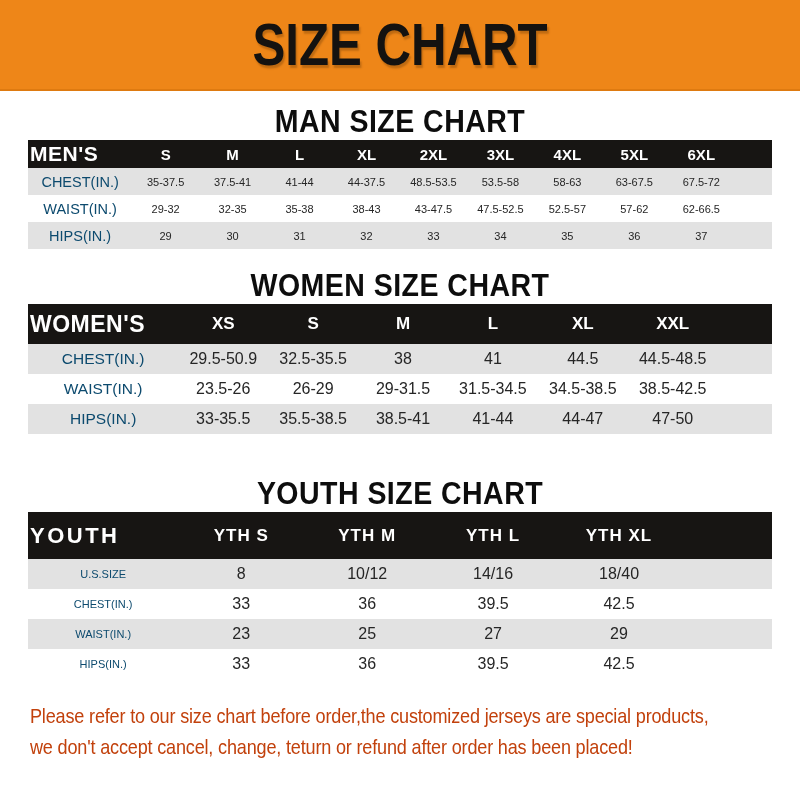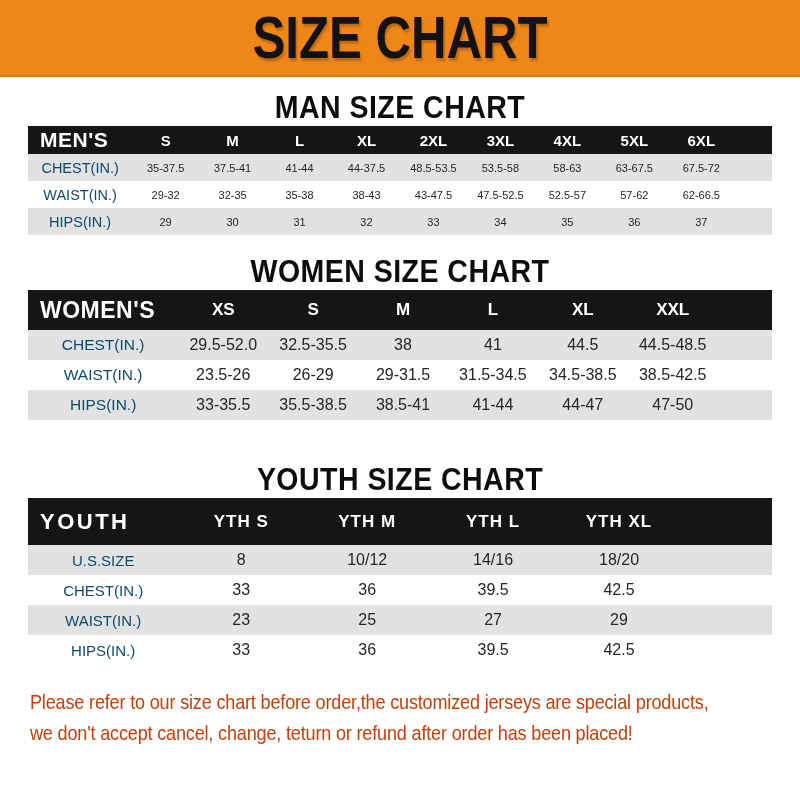--- a/index.html
+++ b/index.html
@@ -6,21 +6,21 @@
   html, body {
     margin: 0; padding: 0;
     width: 800px; height: 800px;
     background: #ffffff;
     font-family: "Liberation Sans", sans-serif;
     overflow: hidden;
   }
 
   
   .banner {
-    width: 800px; height: 77px;
+    width: 800px; height: 91px;
     background: #EE8618;
     border-bottom: 2px solid #DE7A10;
     display: flex; align-items: center; justify-content: center;
   }
   .banner-title {
     font-size: 60px; font-weight: 900;
     color: #141210; white-space: nowrap;
     transform: scaleX(0.82);
     letter-spacing: 0px;
     text-shadow: 2px 3px 2px rgba(70, 35, 0, 0.28);
@@ -46,41 +46,41 @@
   .men-table   { margin-top: 13px; }
   .women-table { margin-top: 24px; }
   .youth-table { margin-top: 19px; }
 
   .size-table thead th {
     background: #171513; color: #ffffff;
     font-weight: 600; text-align: center;
     padding: 0;
   }
   .size-table th.tbl-title {
-    text-align: left; padding-left: 12px;
+    text-align: left; padding-left: 2px;
     font-weight: 800; letter-spacing: 0.5px;
   }
 
   .men-table thead th   { height: 28px; font-size: 15px; }
   .men-table th.tbl-title   { font-size: 21px; }
   .women-table thead th { height: 40px; font-size: 17px; margin-left: 39px; }
   .women-table th.tbl-title { font-size: 23px; }
   .youth-table thead th { height: 47px; font-size: 17px; letter-spacing: 1px; }
   .youth-table th.tbl-title { font-size: 22px; letter-spacing: 2.5px; }
 
   .size-table td {
     text-align: center; color: #262626; padding: 0;
   }
   .men-table td   { height: 27px; font-size: 11px; }
   .women-table td { height: 30px; font-size: 16px; }
   .youth-table td { height: 30px; font-size: 16px; }
   .size-table td.row-label { color: #0c4a6e; }
   .men-table td.row-label   { font-size: 14.5px; }
   .women-table td.row-label { font-size: 15.5px; }
-  .youth-table td.row-label { font-size: 15px; margin-left: 48px; }
+  .youth-table td.row-label { font-size: 11px; margin-left: 48px; }
 
   tr.row-gray td  { background: #E2E2E2; }
   tr.row-white td { background: #ffffff; }
 
   
   .men-table   col.col-label  { width: 14%;   }
   .men-table   col.col-spacer { width: 5%;    }
   .women-table col.col-label  { width: 20.2%; }
   .women-table col.col-spacer { width: 7.3%;  }
   .youth-table col.col-label  { width: 20.2%; }
@@ -199,21 +199,21 @@
         <th>M</th>
         <th>L</th>
         <th>XL</th>
         <th>XXL</th>
         <th></th>
       </tr>
     </thead>
     <tbody>
       <tr class="row-gray">
         <td class="row-label">CHEST(IN.)</td>
-        <td>29.5-52.0</td>
+        <td>29.5-50.9</td>
         <td>32.5-35.5</td>
         <td>38</td>
         <td>41</td>
         <td>44.5</td>
         <td>44.5-48.5</td>
         <td></td>
       </tr>
       <tr class="row-white">
         <td class="row-label">WAIST(IN.)</td>
         <td>23.5-26</td>
@@ -256,21 +256,21 @@
         <th>YTH XL</th>
         <th></th>
       </tr>
     </thead>
     <tbody>
       <tr class="row-gray">
         <td class="row-label">U.S.SIZE</td>
         <td>8</td>
         <td>10/12</td>
         <td>14/16</td>
-        <td>18/20</td>
+        <td>18/40</td>
         <td></td>
       </tr>
       <tr class="row-white">
         <td class="row-label">CHEST(IN.)</td>
         <td>33</td>
         <td>36</td>
         <td>39.5</td>
         <td>42.5</td>
         <td></td>
       </tr>

